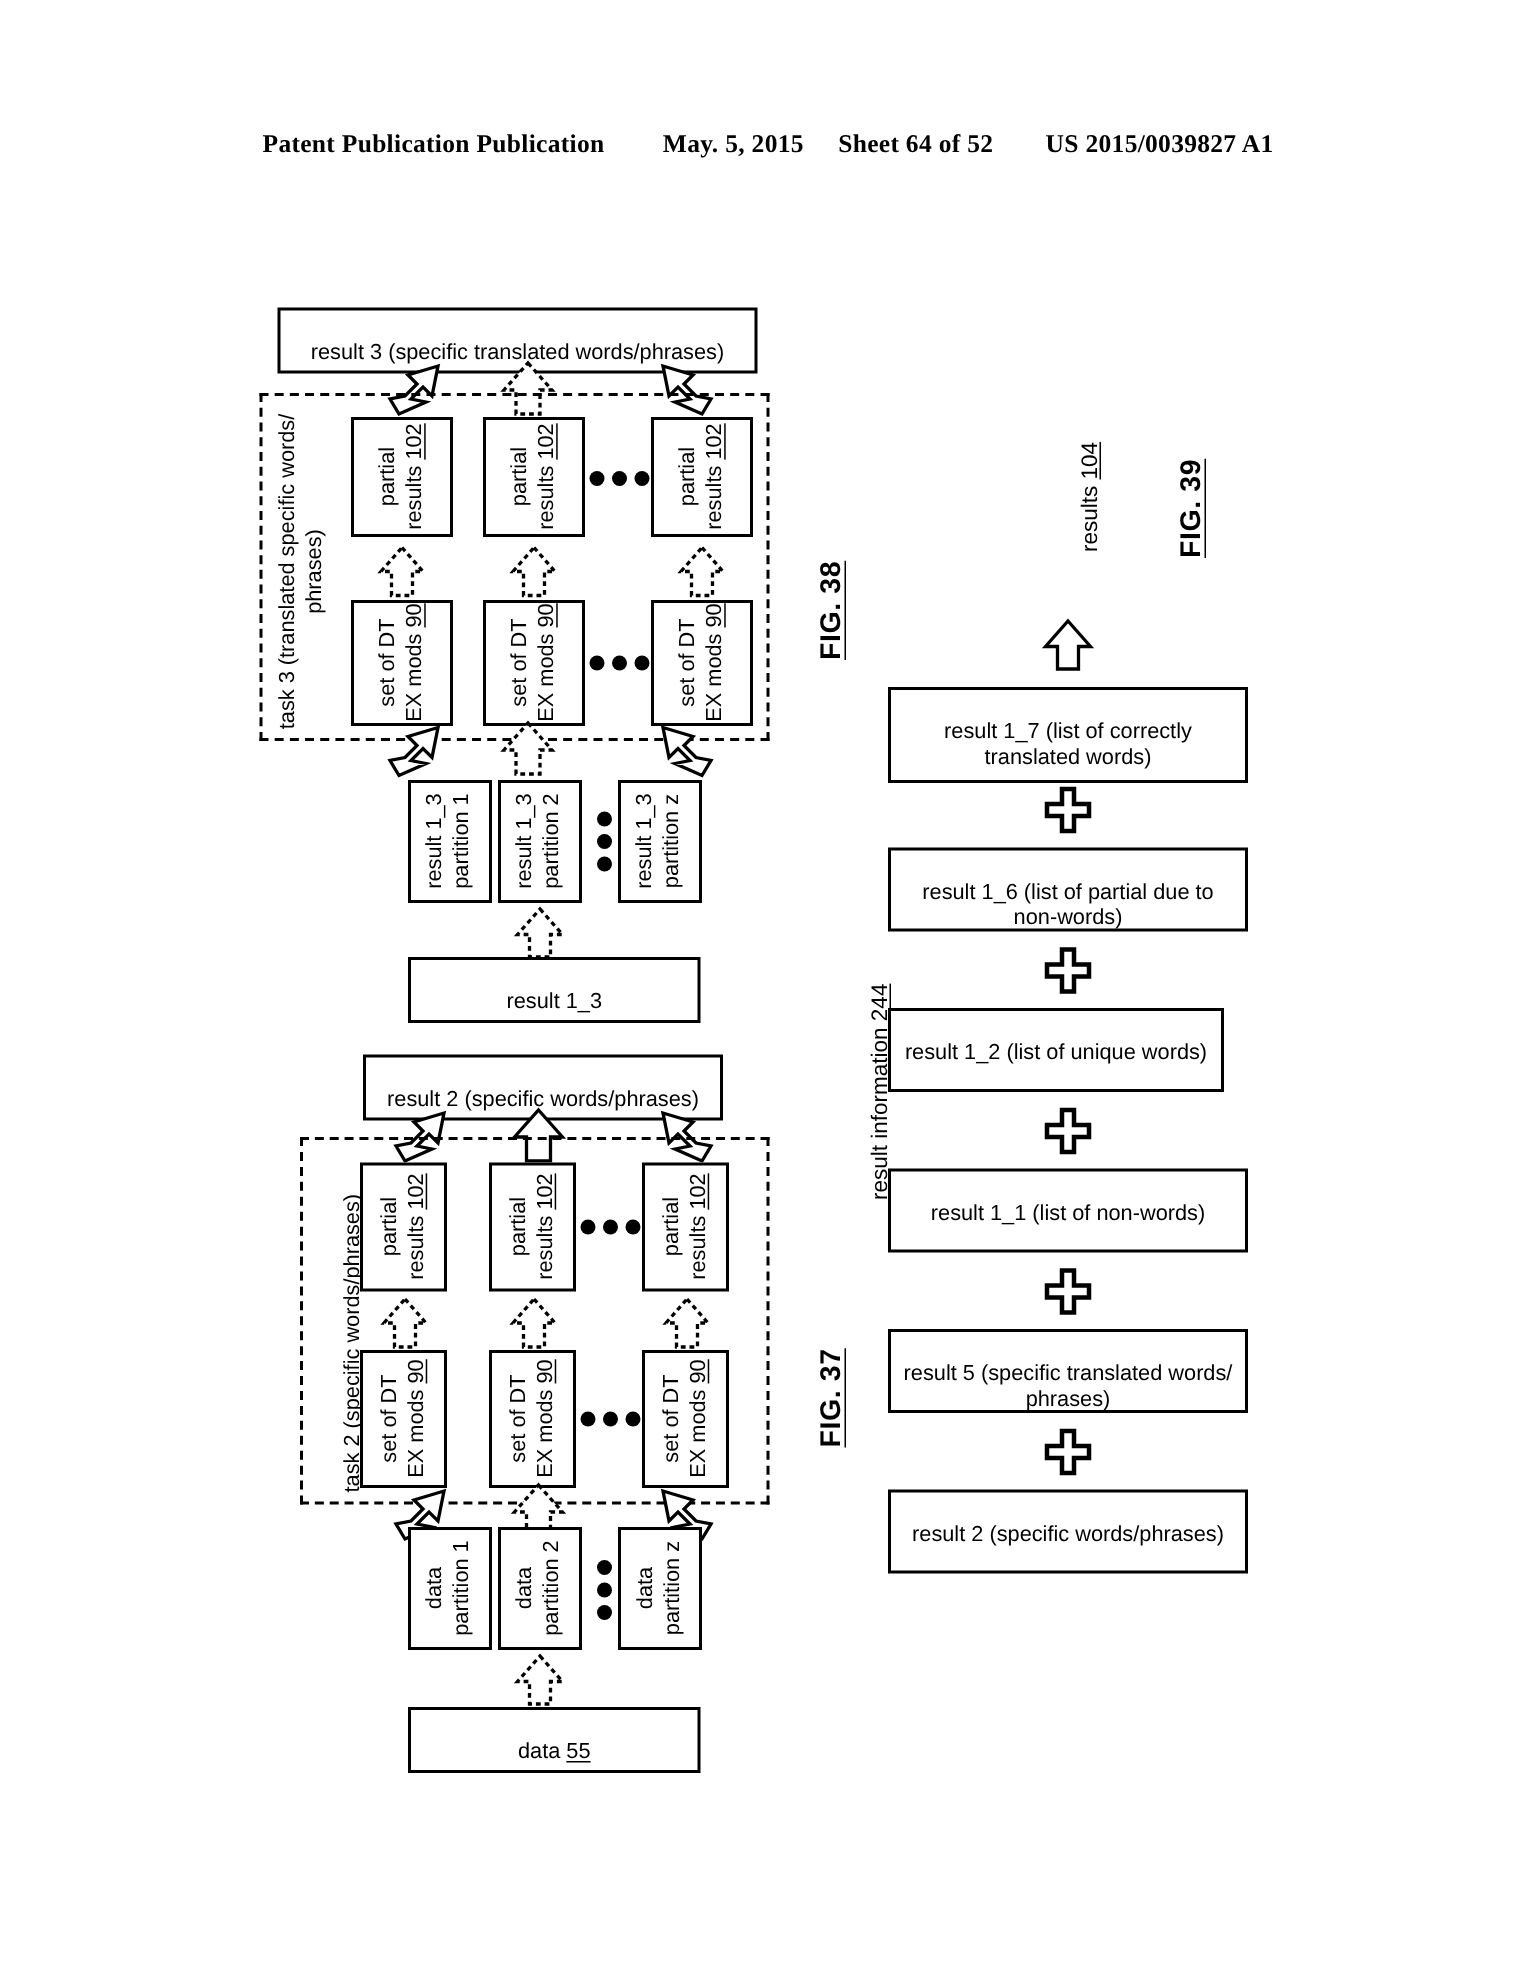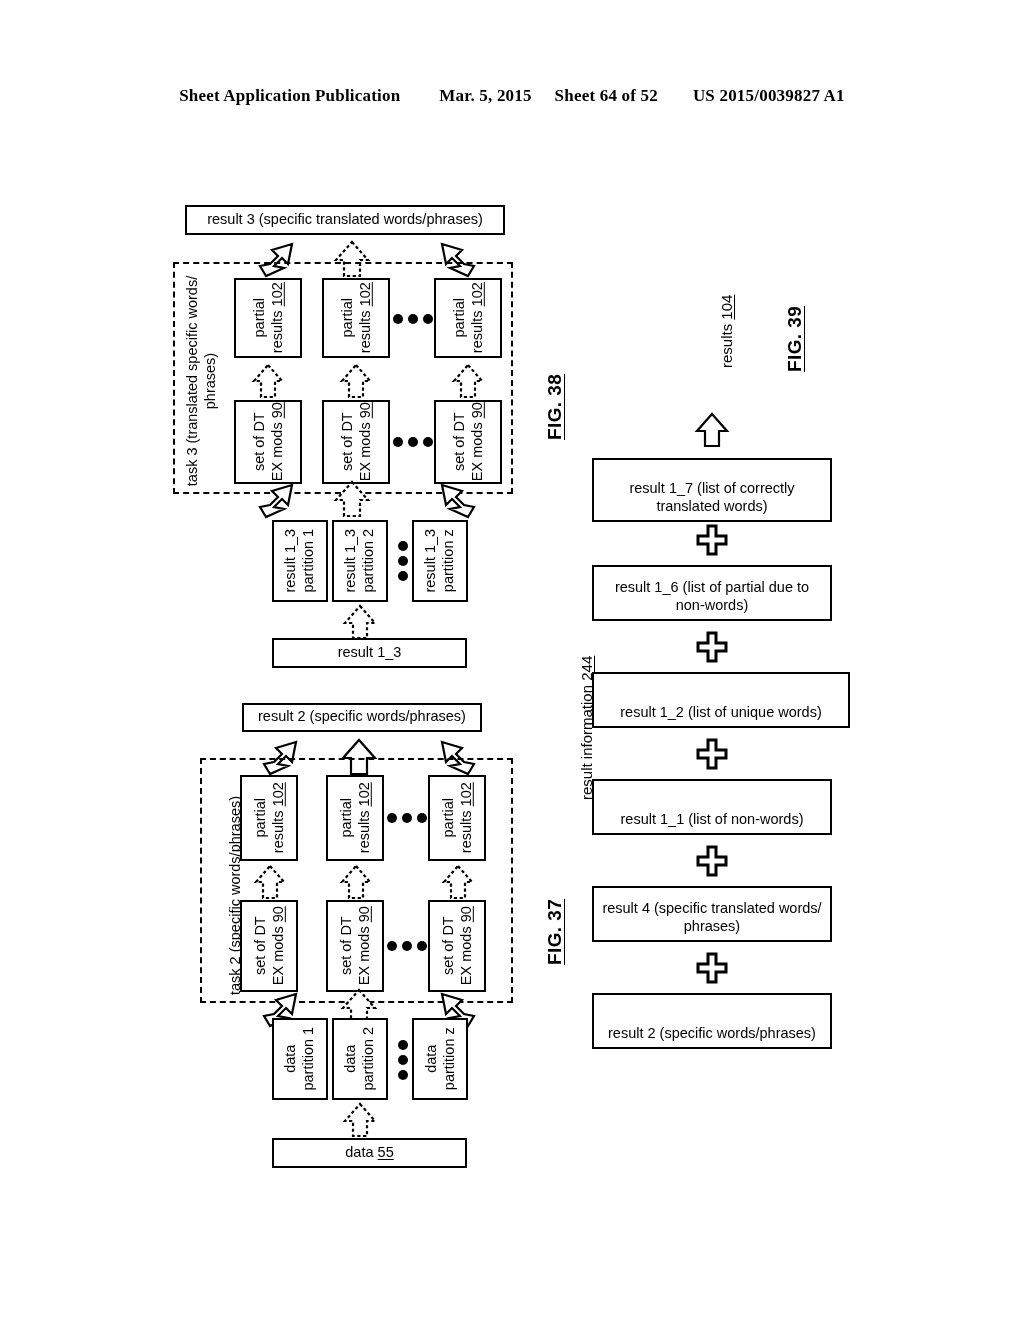--- a/index.html
+++ b/index.html
@@ -33,26 +33,26 @@
   .hdr-gap-2 { width: 14px; }
   .hdr-gap-3 { width: 26px; }
 
   
   .box {
     position: absolute;
     box-sizing: border-box;
     border: 2px solid #000;
     background: #fff;
     display: flex;
-    align-items: flex-end;
+    align-items: flex-start;
     justify-content: center;
     text-align: center;
     font-size: 14.5px;
     line-height: 1.2;
-    padding: 5px 4px;
+    padding: 20px 4px;
   }
 
   .vbox {
     position: absolute;
     box-sizing: border-box;
     border: 2px solid #000;
     background: #fff;
     display: flex;
     align-items: center;
     justify-content: center;
@@ -132,23 +132,23 @@
     fill: #ffffff;
     stroke: #000000;
     stroke-width: 3;
     stroke-linejoin: miter;
   }
 </style>
 </head>
 <body>
 
 <div id="patent-header">
-  <span>Sheet Application Publication</span>
+  <span>Patent Publication Publication</span>
   <span class="hdr-gap-1"></span>
-  <span>Mar. 5, 2015</span>
+  <span>May. 5, 2015</span>
   <span class="hdr-gap-2"></span>
   <span>Sheet 64 of 52</span>
   <span class="hdr-gap-3"></span>
   <span>US 2015/0039827 A1</span>
 </div>
 
 <div>
 
   <div class="box" style="left:185px; top:205px; width:320px; height:30px;">
     <span>result  3 (specific translated words/phrases)</span>
@@ -488,21 +488,21 @@
       <span>non-words)</span>
     </div>
   </div>
 
   <div class="plus" style="left:696px; top:631px;">
     <svg width="32" height="32" viewBox="0 0 32 32">
       <polygon points="12,2 20,2 20,12 30,12 30,20 20,20 20,30 12,30 12,20 2,20 2,12 12,12"></polygon>
     </svg>
   </div>
 
-  <div class="box" style="left:592px; top:672px; width:258px; height:56px;">
+  <div class="box" style="left:592px; top:672px; width:224px; height:56px;">
     <span>result 1_2 (list of unique words)</span>
   </div>
 
   <div class="plus" style="left:696px; top:738px;">
     <svg width="32" height="32" viewBox="0 0 32 32">
       <polygon points="12,2 20,2 20,12 30,12 30,20 20,20 20,30 12,30 12,20 2,20 2,12 12,12"></polygon>
     </svg>
   </div>
 
   <div class="box" style="left:592px; top:779px; width:240px; height:56px;">
@@ -510,21 +510,21 @@
   </div>
 
   <div class="plus" style="left:696px; top:845px;">
     <svg width="32" height="32" viewBox="0 0 32 32">
       <polygon points="12,2 20,2 20,12 30,12 30,20 20,20 20,30 12,30 12,20 2,20 2,12 12,12"></polygon>
     </svg>
   </div>
 
   <div class="box" style="left:592px; top:886px; width:240px; height:56px;">
     <div>
-      <span>result  4 (specific translated words/</span><br>
+      <span>result  5 (specific translated words/</span><br>
       <span>phrases)</span>
     </div>
   </div>
 
   <div class="plus" style="left:696px; top:952px;">
     <svg width="32" height="32" viewBox="0 0 32 32">
       <polygon points="12,2 20,2 20,12 30,12 30,20 20,20 20,30 12,30 12,20 2,20 2,12 12,12"></polygon>
     </svg>
   </div>
 

